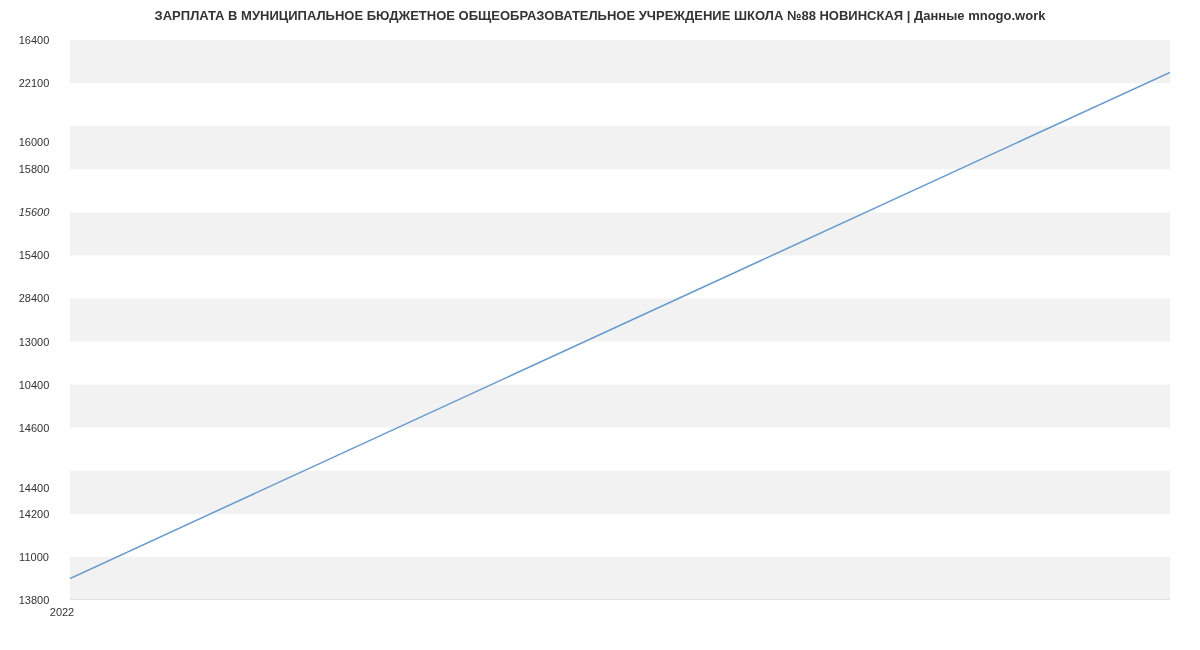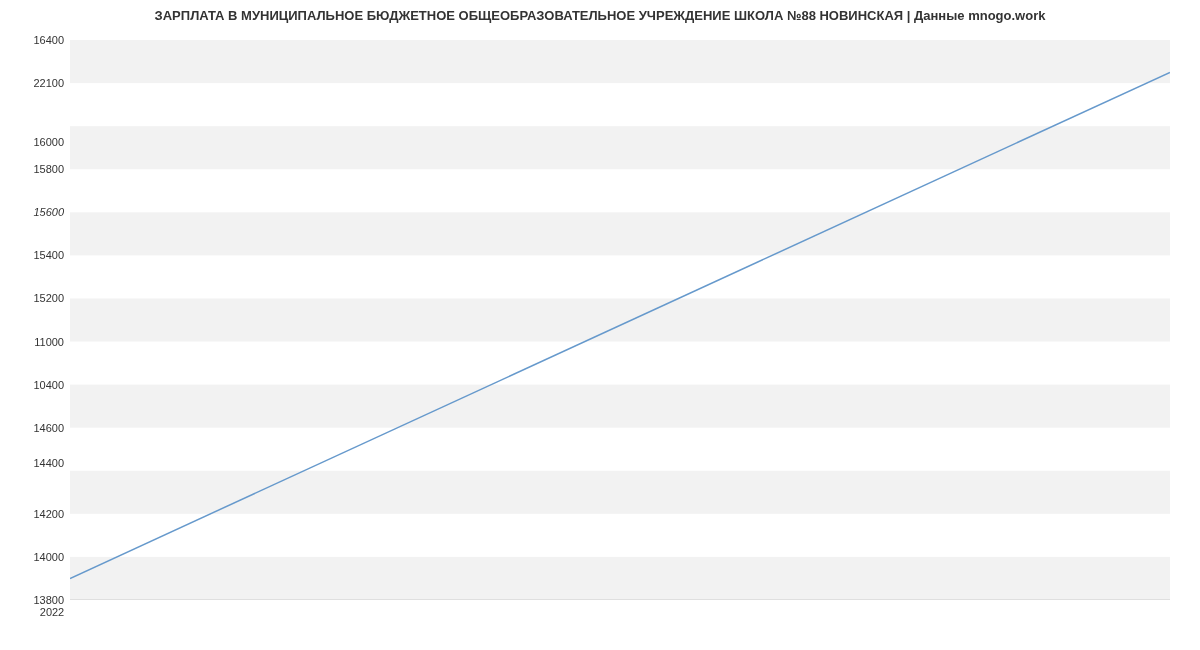--- a/index.html
+++ b/index.html
@@ -29,21 +29,21 @@
     position: absolute;
     left: 70px;
     top: 40px;
     width: 1100px;
     height: 560px;
   }
   .y-tick-label {
     position: absolute;
     right: 1136px;
     width: 60px;
-    text-align: right;
+    text-align: center;
     font-size: 11px;
     color: #333333;
     transform: translateY(-50%);
   }
   .x-tick-label {
     position: absolute;
     top: 606px;
     font-size: 11px;
     color: #333333;
     transform: translateX(-50%);
@@ -68,31 +68,31 @@
     <g id="axes">
         <line x1="0" x2="1100" y1="560" y2="560" stroke="#cccccc" stroke-width="1"></line>
       </g>
     <g id="series">
         <path d="M0 538.4615384615385 L1100 32.307692307692264" fill="none" stroke="#6699cc" stroke-width="1.5"></path>
       </g>
   </svg>
 
   <div id="y-labels">
       <div class="y-tick-label" style="top: 600px;">13800</div>
-      <div class="y-tick-label" style="top: 556.923px;">14000</div>
+      <div class="y-tick-label" style="top: 556.923px;">11000</div>
       <div class="y-tick-label" style="top: 513.846px;">14200</div>
-      <div class="y-tick-label" style="top: 463px;">14400</div>
+      <div class="y-tick-label" style="top: 488px;">14400</div>
       <div class="y-tick-label" style="top: 427.692px;">14600</div>
       <div class="y-tick-label" style="top: 384.615px;">10400</div>
-      <div class="y-tick-label" style="top: 341.538px;">11000</div>
-      <div class="y-tick-label" style="top: 298.462px;">15200</div>
+      <div class="y-tick-label" style="top: 341.538px;">13000</div>
+      <div class="y-tick-label" style="top: 298.462px;">28400</div>
       <div class="y-tick-label" style="top: 255.385px;">15400</div>
       <div class="y-tick-label" style="top: 212.308px; font-style: italic;">15600</div>
       <div class="y-tick-label" style="top: 169.231px;">15800</div>
       <div class="y-tick-label" style="top: 142px;">16000</div>
       <div class="y-tick-label" style="top: 83.0769px;">22100</div>
       <div class="y-tick-label" style="top: 40px;">16400</div>
     </div>
   <div id="x-labels">
-      <div class="x-tick-label" style="left: 52px;">2022</div>
+      <div class="x-tick-label" style="left: 62px;">2022</div>
       <div class="x-tick-label" style="left: 1212px;">2023</div>
     </div>
 </div>
 
 </body></html>

